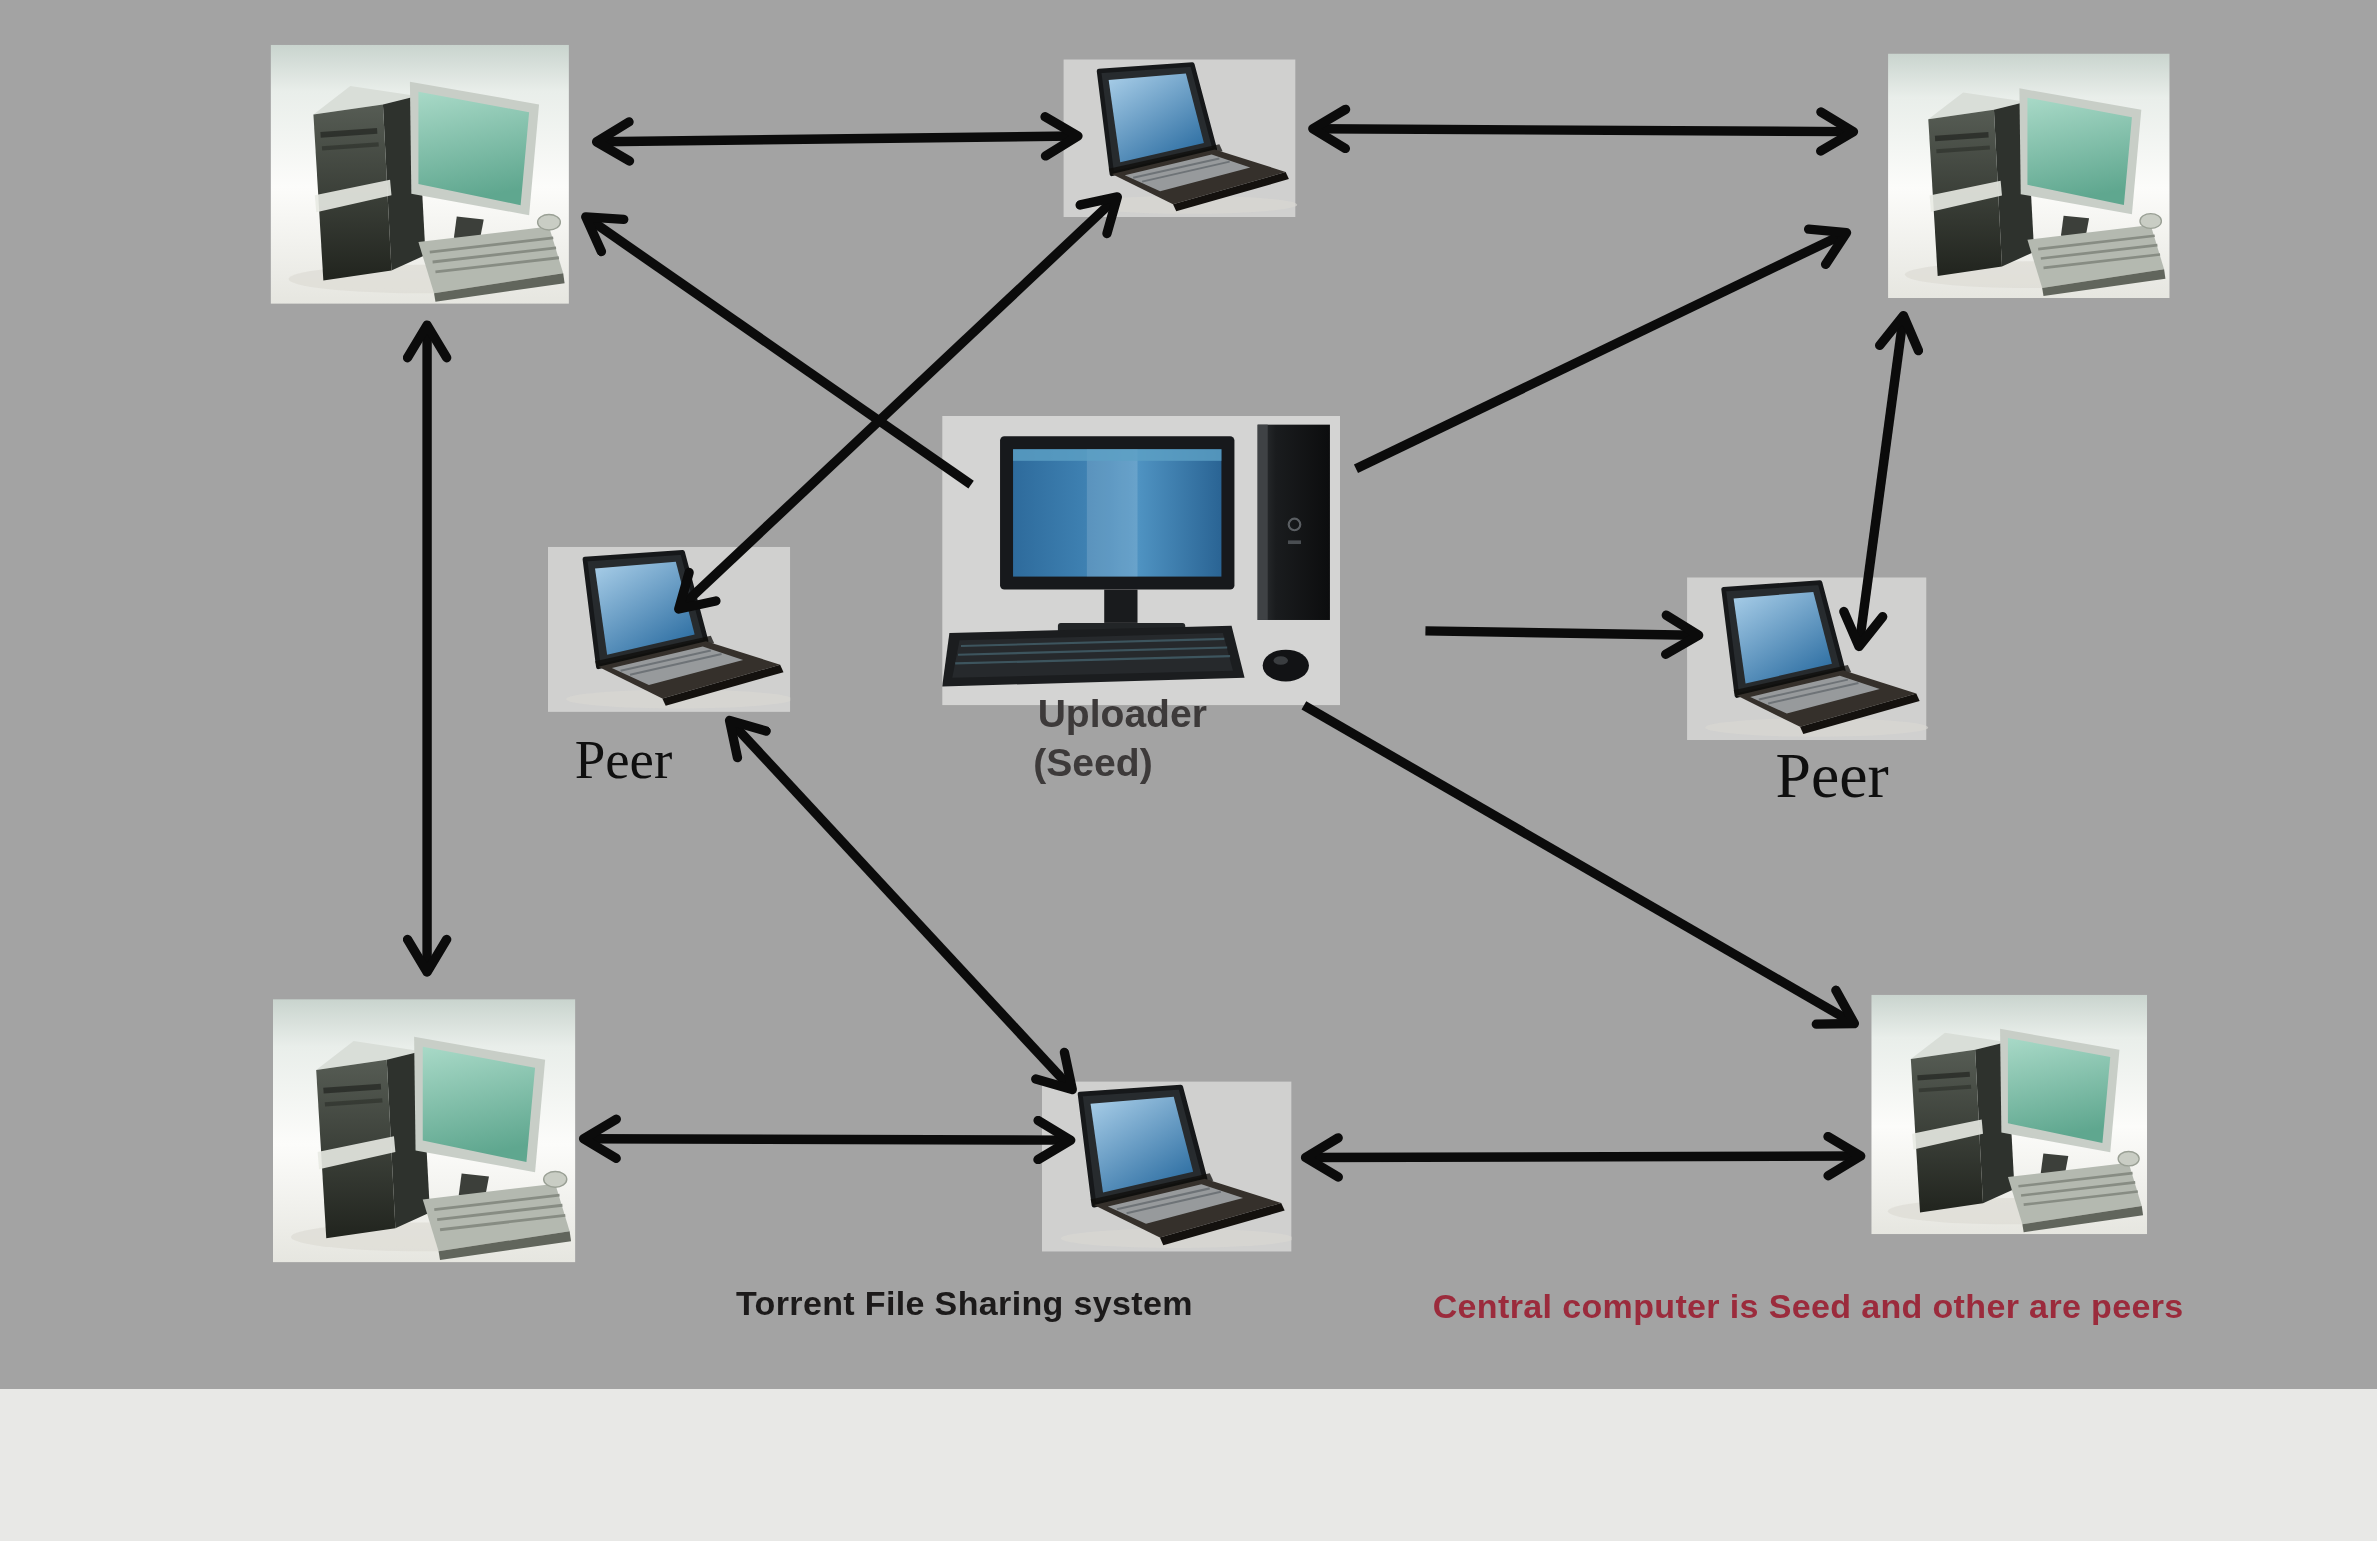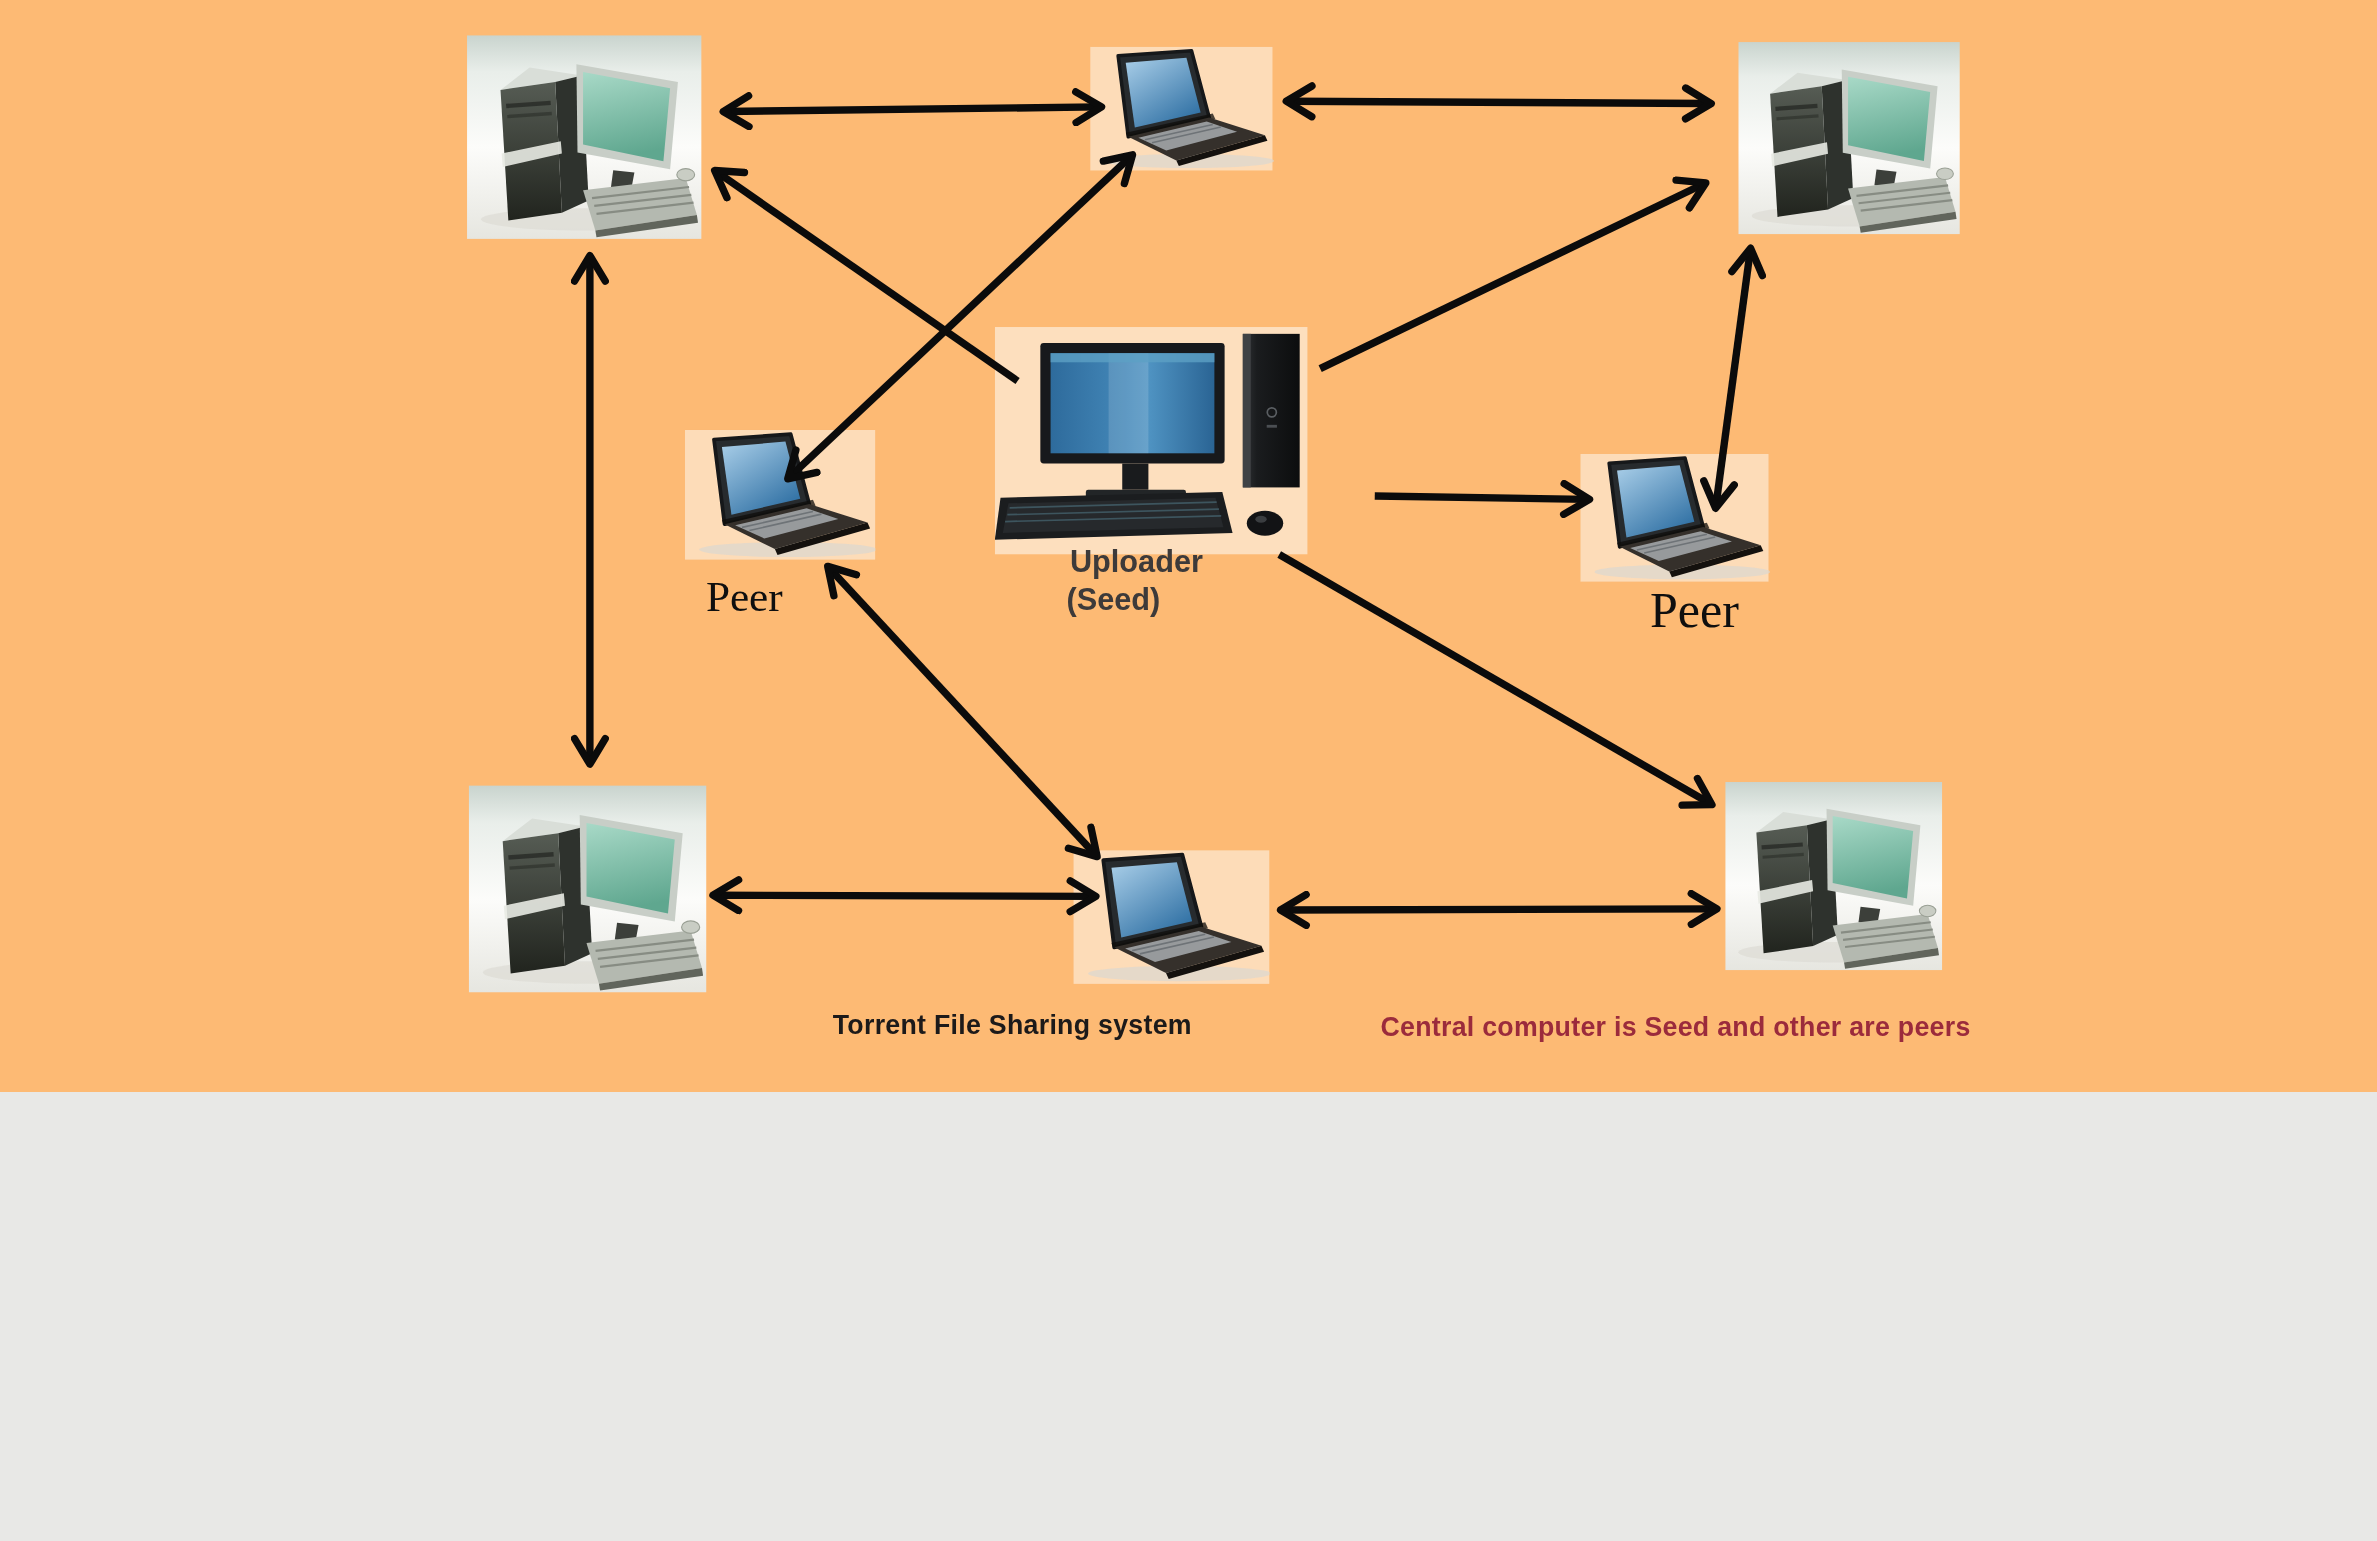--- a/index.html
+++ b/index.html
@@ -1,16 +1,16 @@
 <!DOCTYPE html>
 <html style="font-size:13px"><head>
 <meta charset="utf-8">
 <style>
   html,body{margin:0;padding:0;background:#e8e8e6;}
-  .canvas{position:relative;width:2377px;height:1092px;background:#fdba74;overflow:hidden;
+  .canvas{position:relative;width:2377px;height:1389px;background:#a3a3a3;overflow:hidden;
           font-family:"Liberation Sans",sans-serif;}
   .canvas > svg{position:absolute;inset:0;width:100%;height:100%;display:block;}
   .edge{stroke:#0b0b0b;stroke-width:13;fill:none;}
   .lbl-peer{font-family:"Liberation Serif","DejaVu Serif",serif;fill:#0f0f0f;}
   .lbl-uploader{font-weight:bold;fill:#3d3a3a;}
   .lbl-caption{font-weight:bold;fill:#1c1a1a;letter-spacing:.5px;}
   .lbl-note{font-weight:bold;fill:#9b2b3c;letter-spacing:.5px;}
 </style>
 </head>
 <body>

